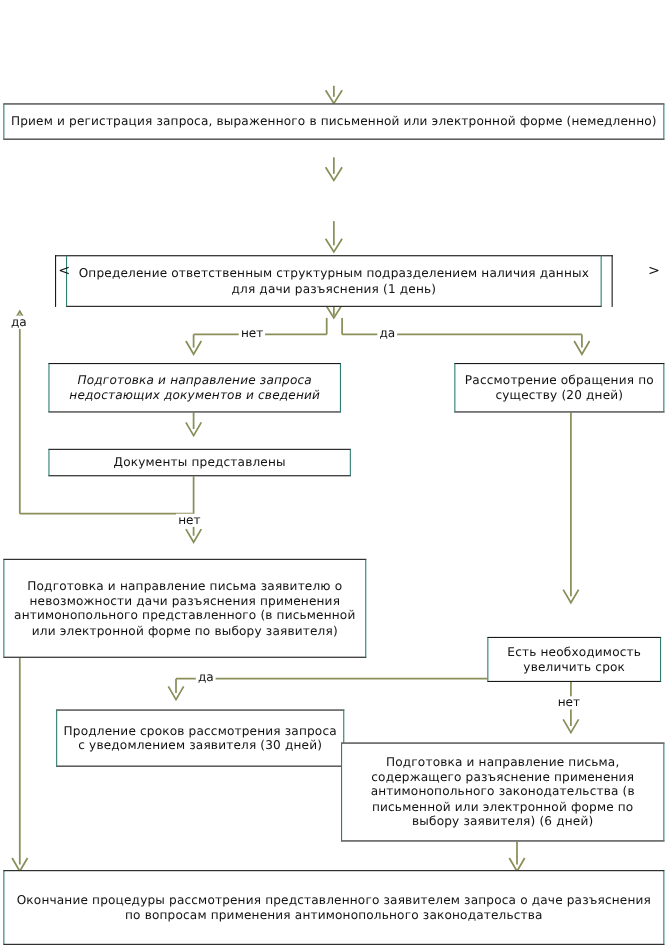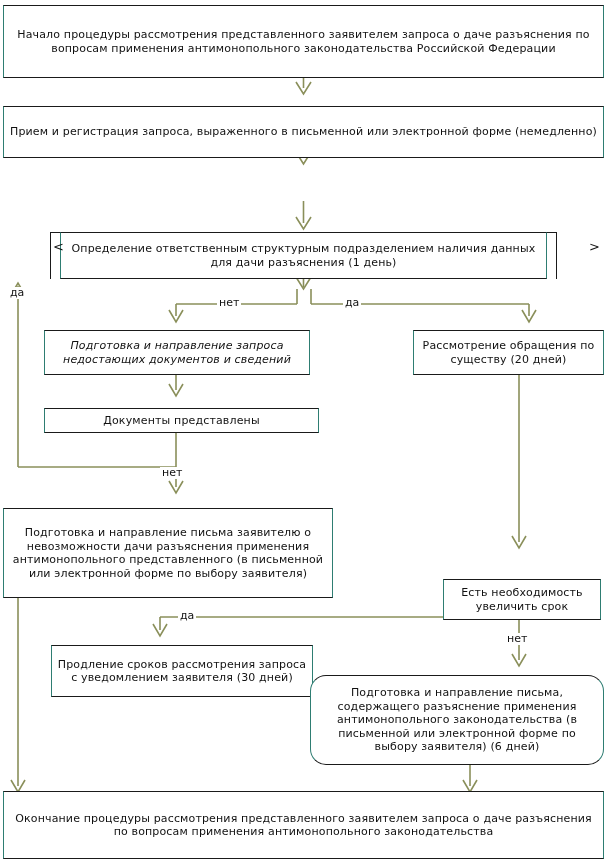--- a/index.html
+++ b/index.html
@@ -129,40 +129,39 @@
 
     </g>
   </svg>
 
   <div class="decision-outer" style="left:50px; top:232px; width:507px; height:47px; border-top:none; border-bottom:none;"></div>
   <div class="decision-outer" style="left:50px; top:232px; width:507px; height:1px; border:none; border-top:1px solid #1a1a1a;"></div>
 
   <span class="dec-caret" style="left:53px; top:240px;">&lt;</span>
   <span class="dec-caret" style="left:589px; top:240px;">&gt;</span>
 
-  <div class="node" style="left:3px; top:5px; width:601px; height:73px;">Начало процедуры рассмотрения представленного заявителем запроса о даче разъяснения по вопросам применения антимонопольного законодательства Российской Федерации</div>
 
-  <div class="node" style="left:3px; top:106px; width:601px; height:52px;">Прием и регистрация запроса, выраженного в письменной или электронной форме (немедленно)</div>
+  <div class="node" style="left:3px; top:94px; width:601px; height:33px;">Прием и регистрация запроса, выраженного в письменной или электронной форме (немедленно)</div>
 
 
   <div class="node" style="left:60px; top:232px; width:487px; height:47px;">Определение ответственным структурным подразделением наличия данных для дачи разъяснения (1 день)</div>
 
   <div class="node" style="left:44px; top:330px; width:266px; height:45px;font-style:italic;">Подготовка и направление запроса недостающих документов и сведений</div>
 
   <div class="node" style="left:413px; top:330px; width:191px; height:45px;">Рассмотрение обращения по существу (20 дней)</div>
 
   <div class="node" style="left:44px; top:408px; width:275px; height:25px;">Документы представлены</div>
 
   <div class="node" style="left:3px; top:508px; width:330px; height:90px;">Подготовка и направление письма заявителю о невозможности дачи разъяснения применения антимонопольного представленного (в письменной или электронной форме по выбору заявителя)</div>
 
   <div class="node" style="left:443px; top:551px; width:158px; height:41px;margin-top:28px;">Есть необходимость увеличить срок</div>
 
   <div class="node" style="left:31px; top:645px; width:262px; height:52px;margin-left:20px;">Продление сроков рассмотрения запроса с уведомлением заявителя (30 дней)</div>
 
-  <div class="node" style="left:310px; top:675px; width:294px; height:90px;border-radius:16px;">Подготовка и направление письма, содержащего разъяснение применения антимонопольного законодательства (в письменной или электронной форме по выбору заявителя) (6 дней)</div>
+  <div class="node" style="left:310px; top:675px; width:294px; height:90px;">Подготовка и направление письма, содержащего разъяснение применения антимонопольного законодательства (в письменной или электронной форме по выбору заявителя) (6 дней)</div>
 
   <div class="node" style="left:3px; top:791px; width:601px; height:68px;">Окончание процедуры рассмотрения представленного заявителем запроса о даче разъяснения по вопросам применения антимонопольного законодательства</div>
 
   <span class="edge-label" style="left:8px; top:287px;">да</span>
 
   <span class="edge-label" style="left:217px; top:297px;">нет</span>
 
   <span class="edge-label" style="left:343px; top:297px;">да</span>
 
   <span class="edge-label" style="left:160px; top:467px;">нет</span>

